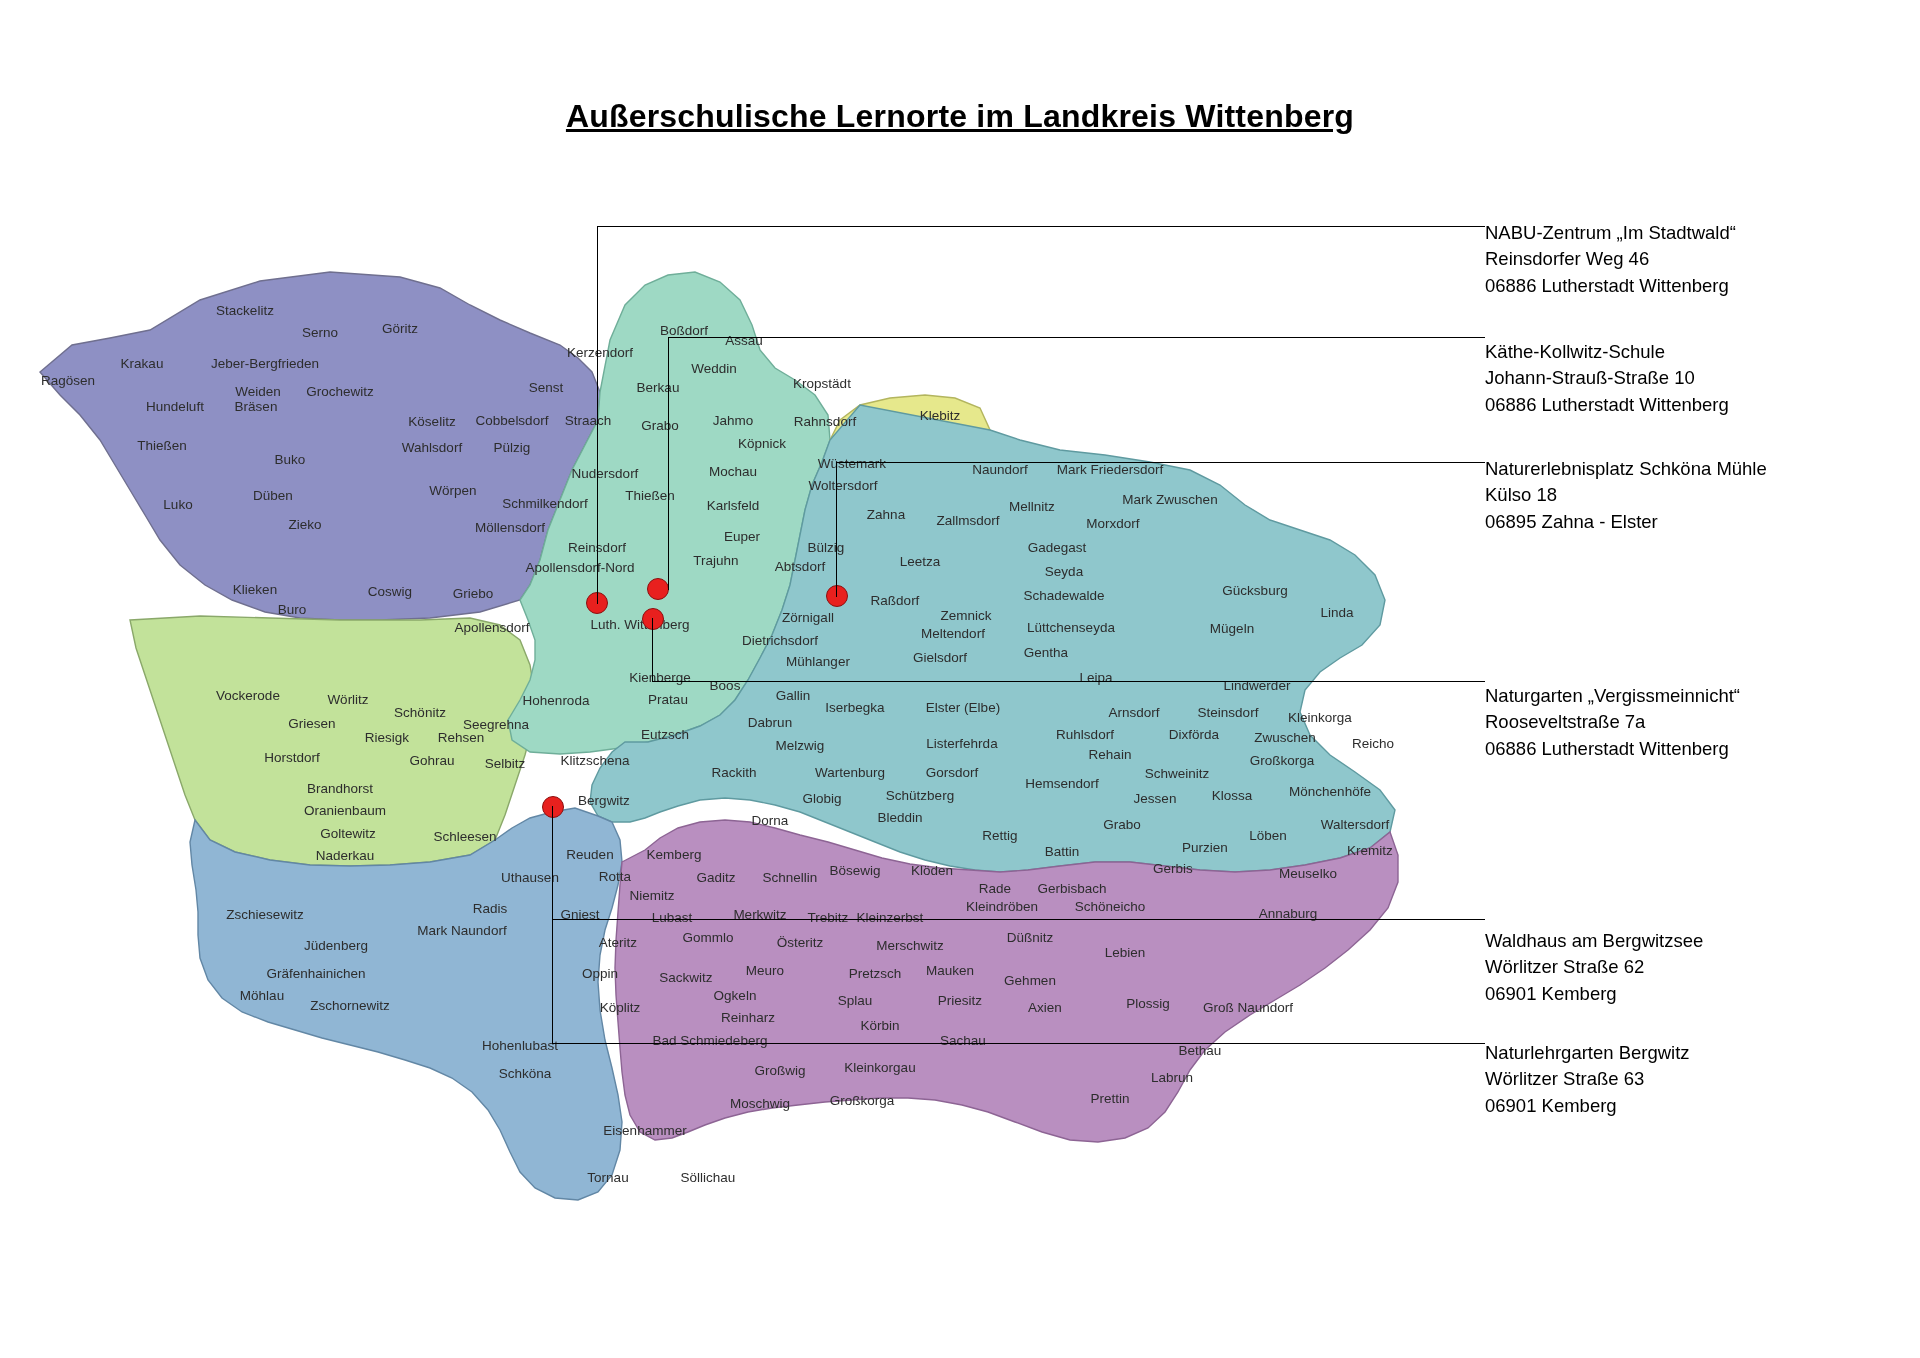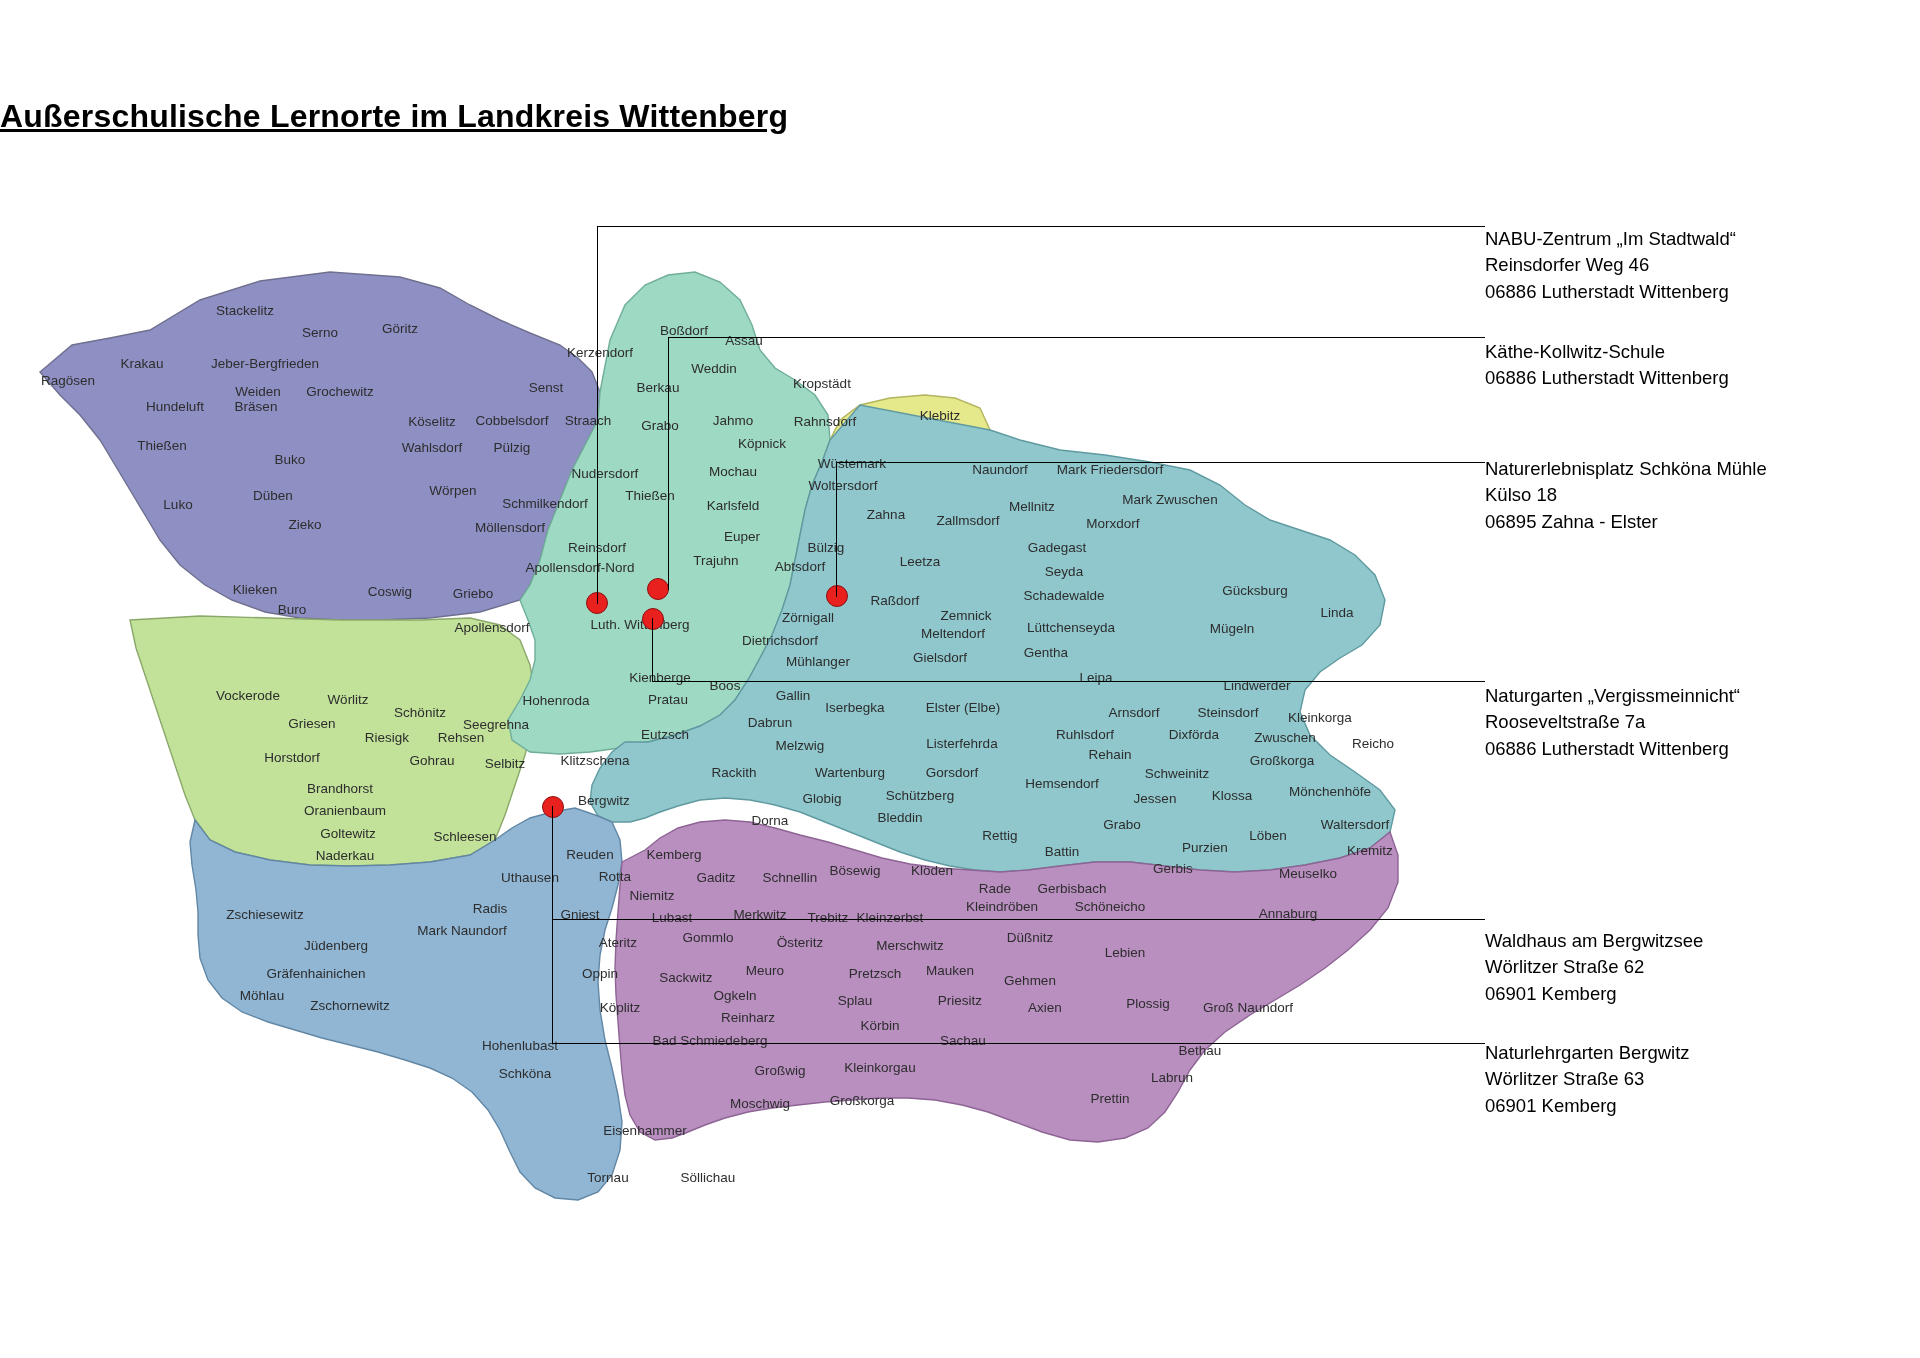--- a/index.html
+++ b/index.html
@@ -14,21 +14,21 @@
     position: relative;
     width: 1920px;
     height: 1358px;
     background: #ffffff;
   }
   #title {
     position: absolute;
     top: 98px;
     left: 0;
     width: 1920px;
-    text-align: left;
+    text-align: center;
     font-size: 32px;
     font-weight: bold;
     color: #000000;
     text-decoration: underline;
     letter-spacing: 0.2px;
   }
   #map-wrap {
     position: absolute;
     left: 0; top: 0;
     width: 1500px;
@@ -316,28 +316,29 @@
   <div class="leader v-line" style="left:652px; top:618px; height:63px;"></div>
 
   <div class="leader h-line" style="left:552px; top:919px; width:933px;"></div>
   <div class="leader v-line" style="left:552px; top:806px; height:113px;"></div>
 
   <div class="leader h-line" style="left:552px; top:1043px; width:933px;"></div>
   <div class="leader v-line" style="left:552px; top:919px; height:124px;"></div>
 
   <div class="annotations">
 
-    <div class="anno" style="top:226px;">
+    <div class="anno" style="top:220px;">
       <span class="ln">NABU-Zentrum „Im Stadtwald“</span>
       <span class="ln">Reinsdorfer Weg 46</span>
       <span class="ln">06886 Lutherstadt Wittenberg</span>
     </div>
 
     <div class="anno" style="top:339px;">
       <span class="ln">Käthe-Kollwitz-Schule</span>
+      <span class="ln">Johann-Strauß-Straße 10</span>
       <span class="ln">06886 Lutherstadt Wittenberg</span>
     </div>
 
     <div class="anno" style="top:456px;">
       <span class="ln">Naturerlebnisplatz Schköna Mühle</span>
       <span class="ln">Külso 18</span>
       <span class="ln">06895 Zahna - Elster</span>
     </div>
 
     <div class="anno" style="top:683px;">

